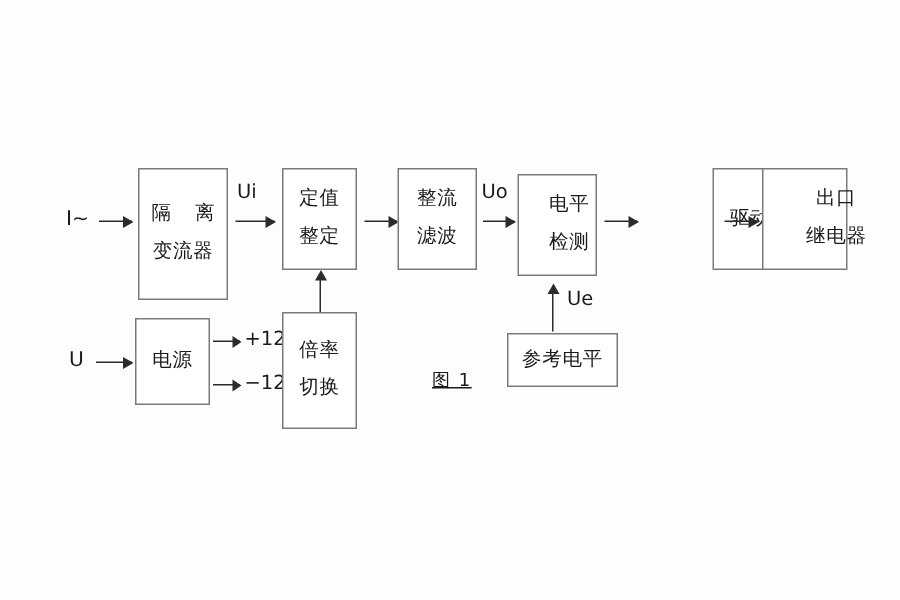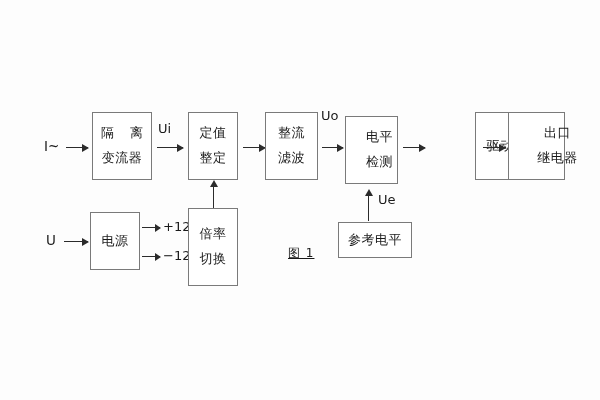--- a/index.html
+++ b/index.html
@@ -122,41 +122,41 @@
 </style>
 </head>
 <body>
 
 <div id="canvas">
 
   <div class="label io" style="left:44px; top:138px;">I~</div>
 
   <div class="arrow-h lead" style="left:66px; top:147px; width:22px;"></div>
 
-  <div class="block wide-space" style="left:92px; top:112px; width:60px; height:68px;">
+  <div class="block wide-space" style="left:92px; top:112px; width:60px; height:88px;">
     <span class="ln sp">隔 离</span>
     <span class="ln">变流器</span>
   </div>
 
   <div class="label sig" style="left:158px; top:121px;">Ui</div>
   <div class="arrow-h" style="left:157px; top:147px; width:26px;"></div>
 
   <div class="block" style="left:188px; top:112px; width:50px; height:68px;">
     <span class="ln">定值</span>
     <span class="ln">整定</span>
   </div>
 
   <div class="arrow-h" style="left:243px; top:147px; width:22px;"></div>
 
   <div class="block" style="left:265px; top:112px; width:53px; height:68px;">
     <span class="ln">整流</span>
     <span class="ln">滤波</span>
   </div>
 
-  <div class="label sig" style="left:321px; top:108px;">Uo</div>
+  <div class="label sig" style="left:321px; top:121px;">Uo</div>
   <div class="arrow-h" style="left:322px; top:147px; width:21px;"></div>
 
   <div class="block" style="left:345px; top:116px; width:53px; height:68px;padding-left:16px;">
     <span class="ln">电平</span>
     <span class="ln">检测</span>
   </div>
 
   <div class="arrow-h" style="left:403px; top:147px; width:22px;"></div>
 
   <div class="block" style="left:428px; top:112px; width:50px; height:68px;margin-left:47px;">

